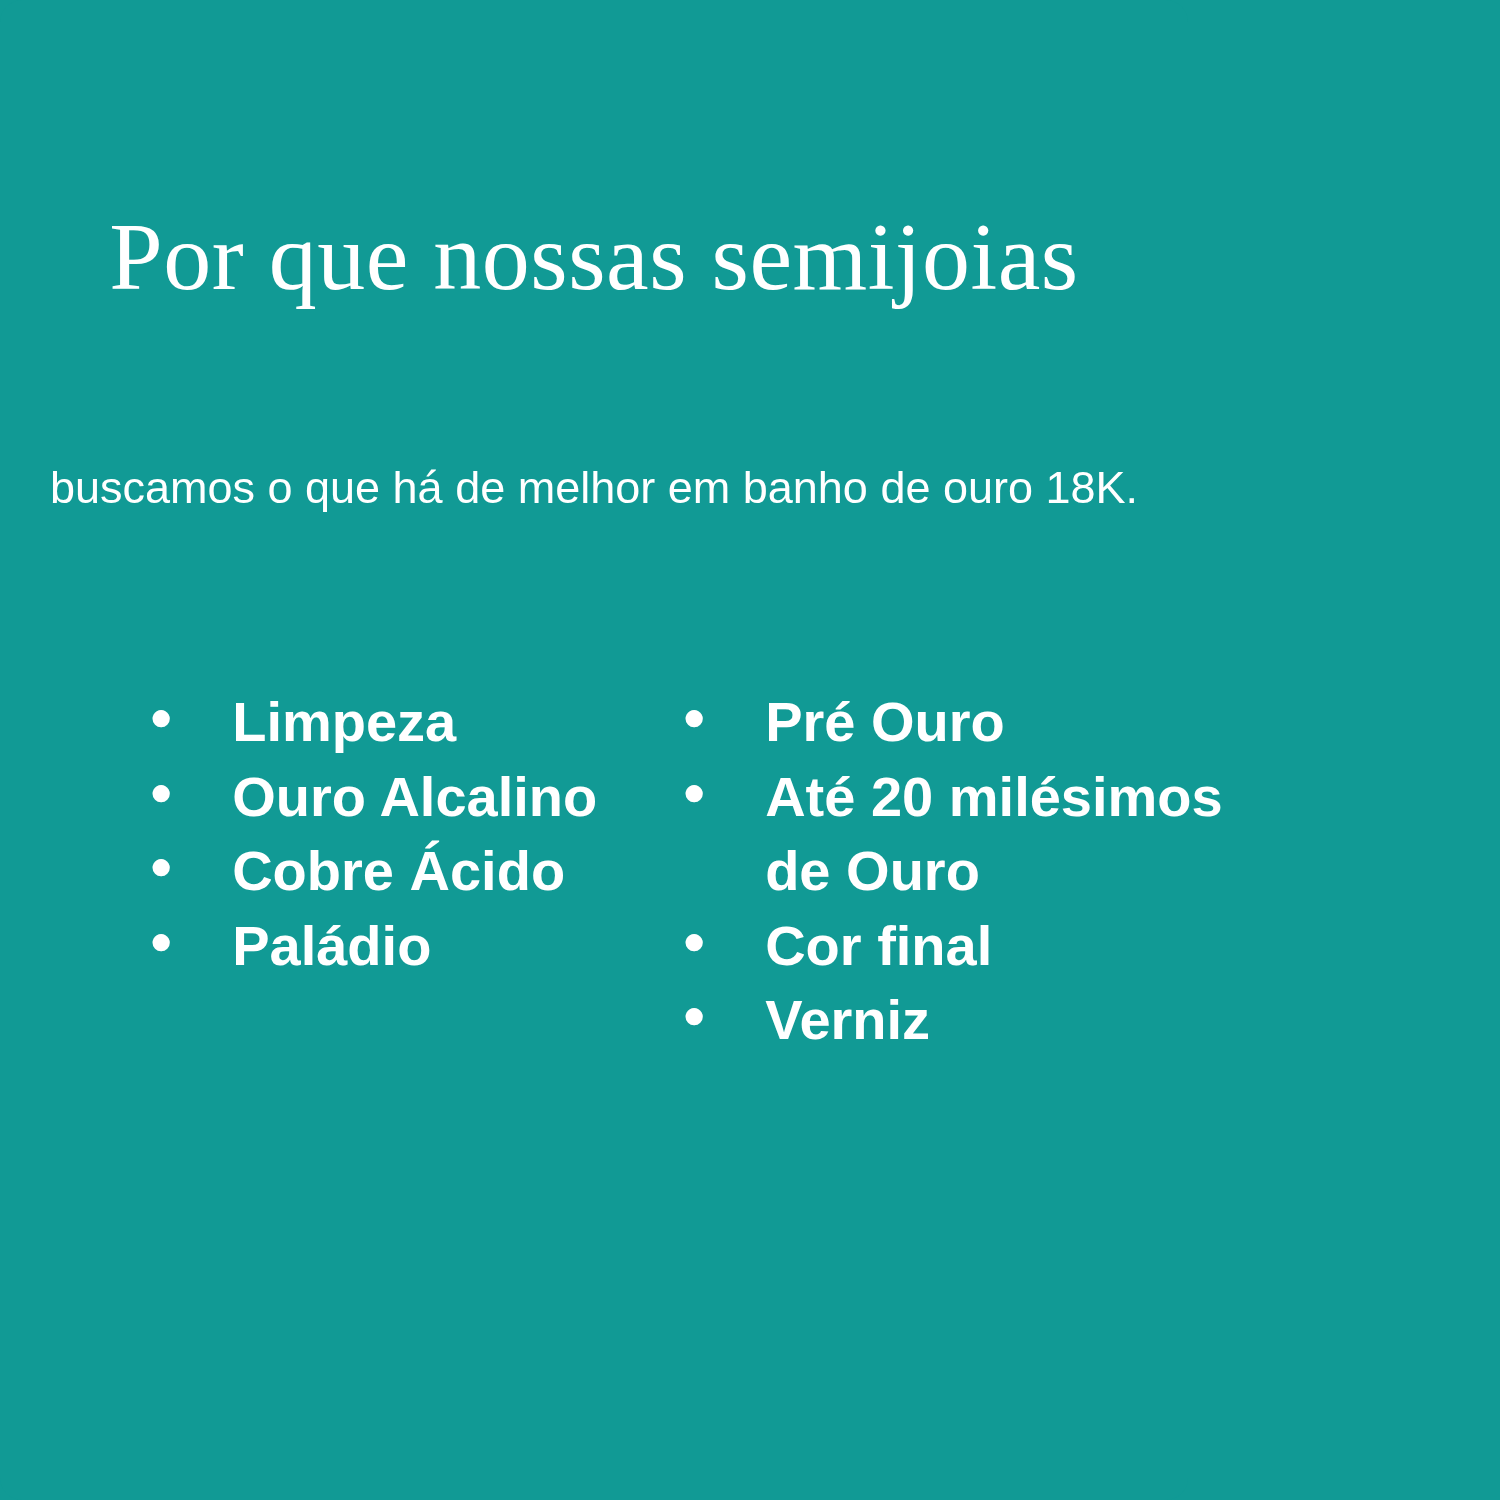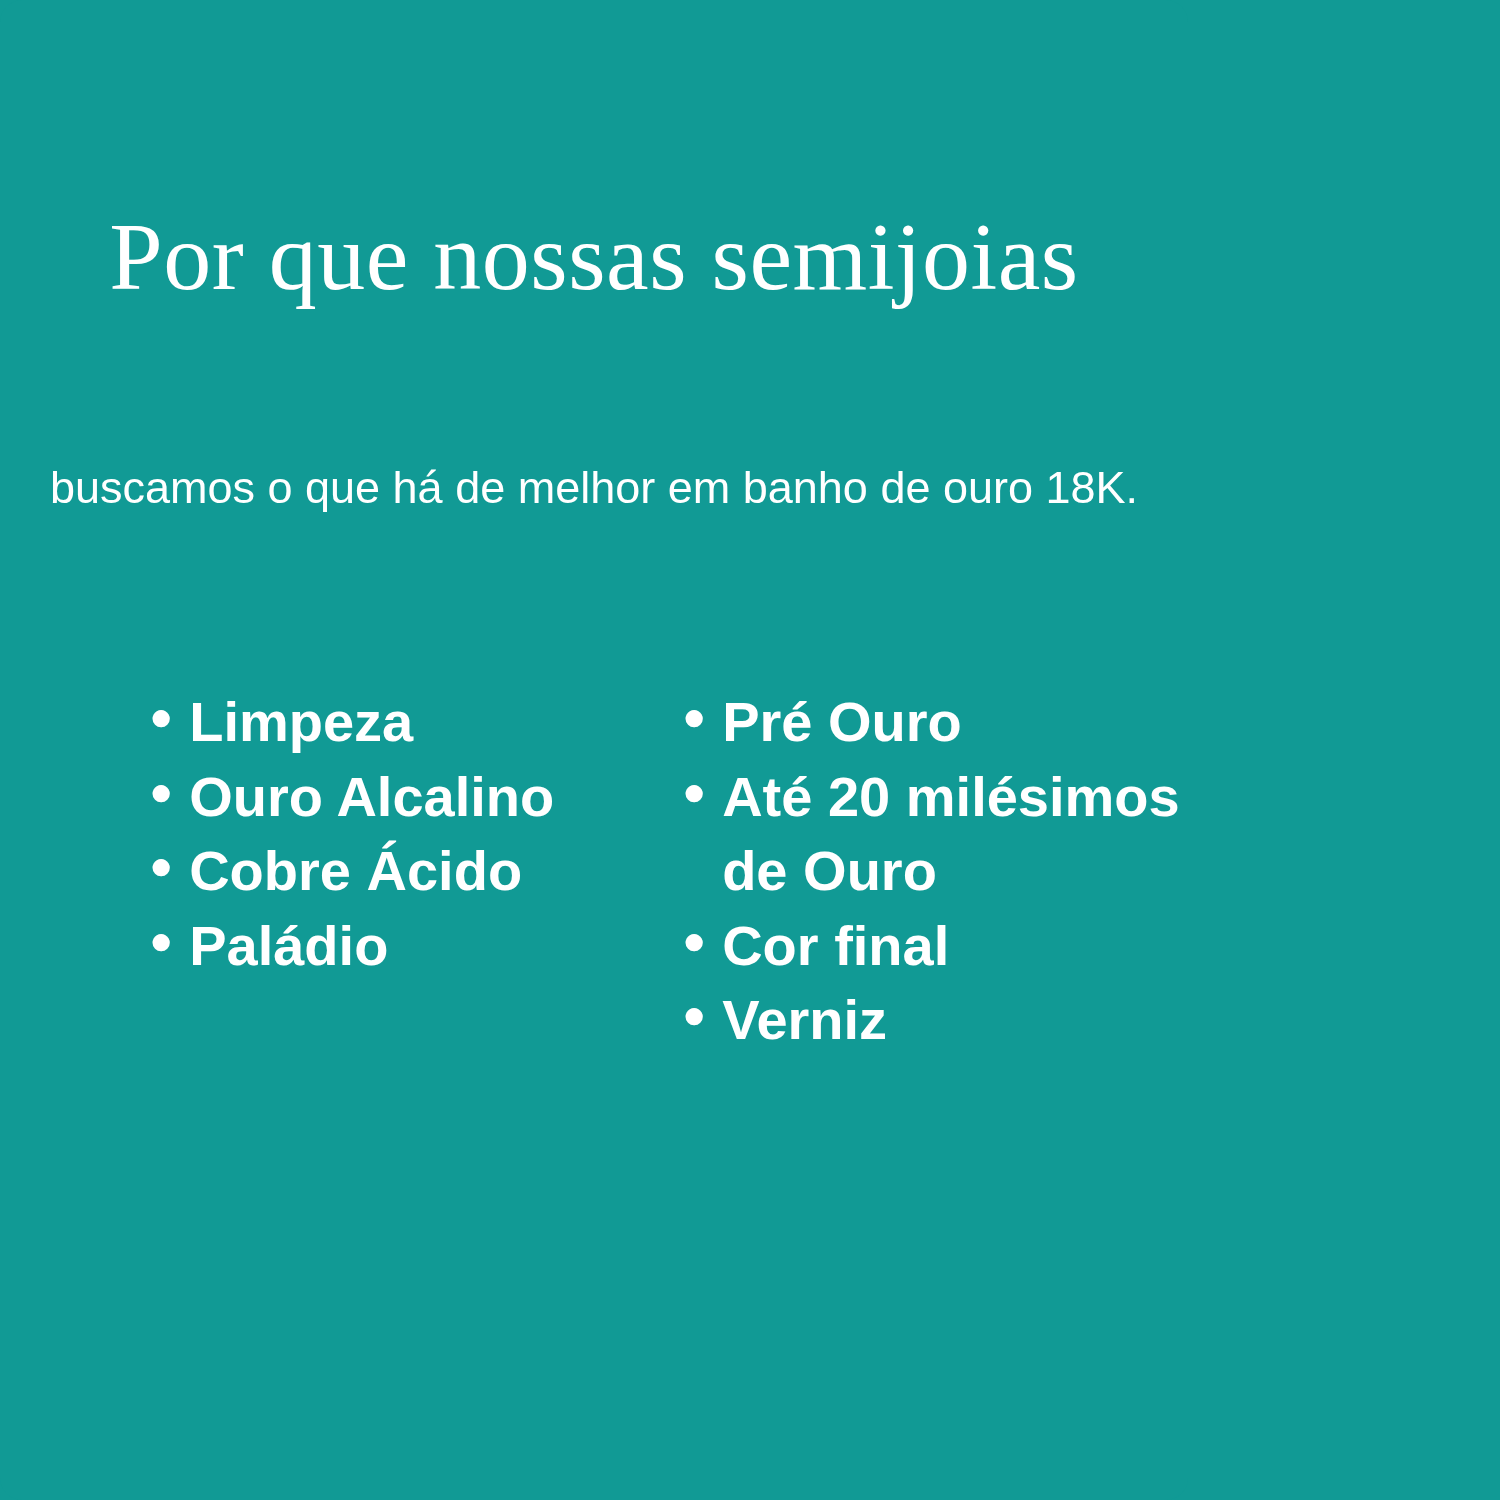--- a/index.html
+++ b/index.html
@@ -84,20 +84,21 @@
   }
   .bullet {
     display: inline-block;
     font-size: 40px;
     line-height: 1.55;
     margin-right: 16px;
     flex: 0 0 auto;
   }
   .step-label {
     display: inline-block;
+    margin-left: 43px;
   }
 </style>
 </head>
 <body>
 
 <div class="card">
 
   <h1 class="headline">
     <span class="line">Por que nossas semijoias</span>
   </h1>

